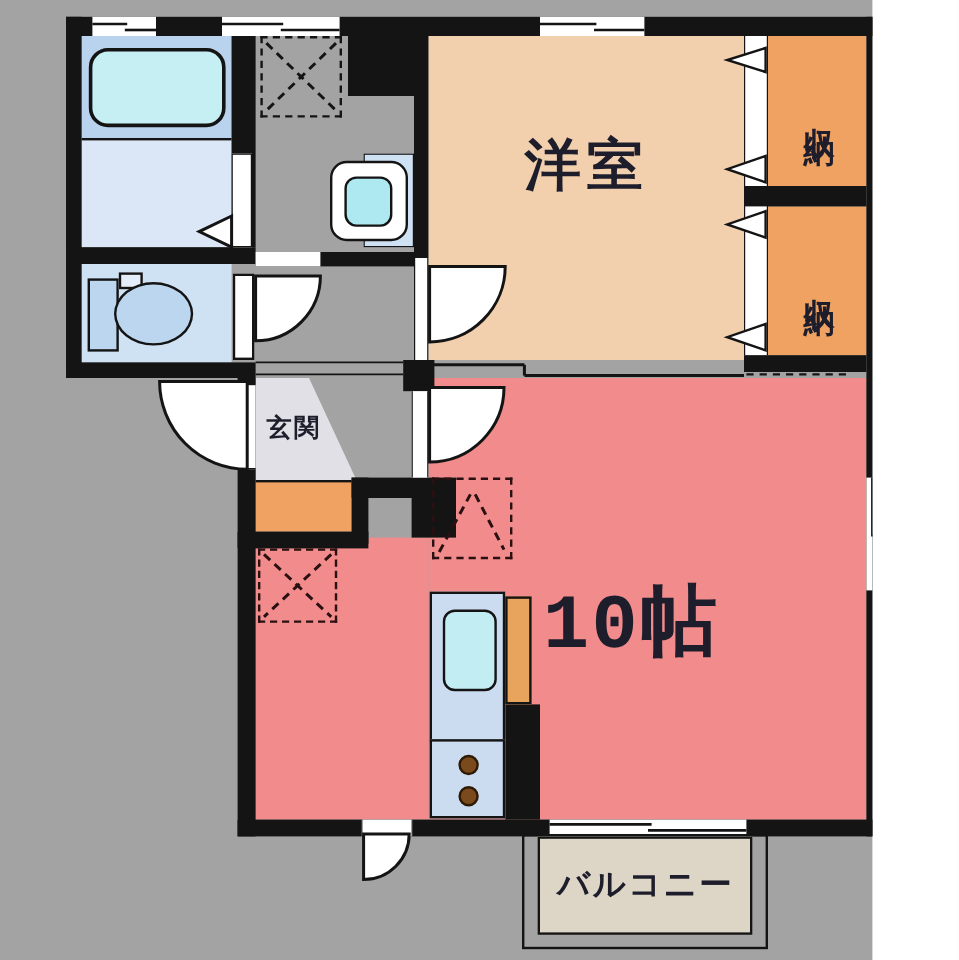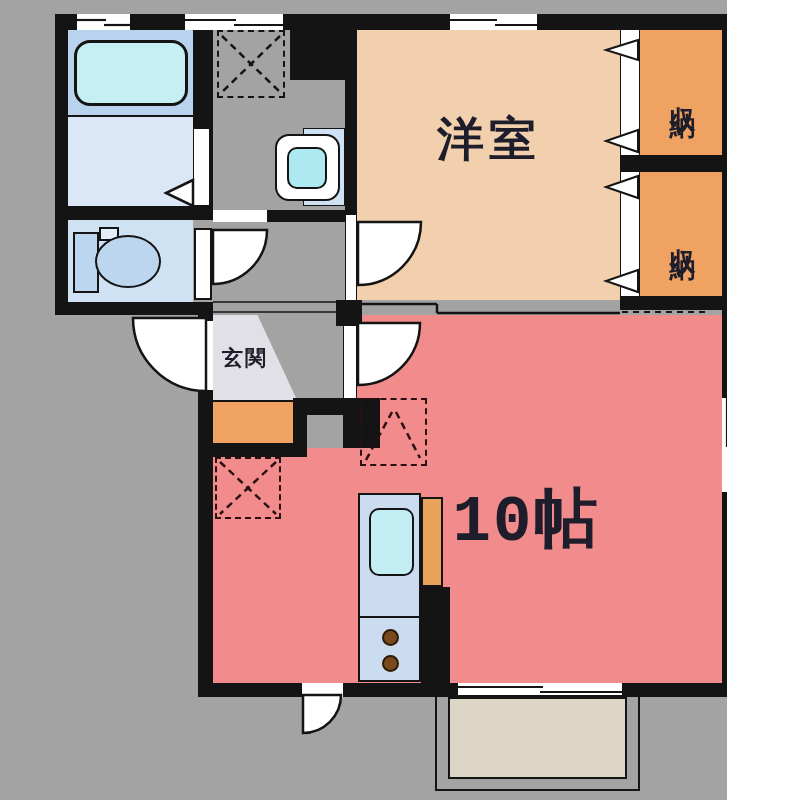--- a/index.html
+++ b/index.html
@@ -138,14 +138,15 @@
       <line x1="458" y1="687" x2="543" y2="687"></line>
         <line x1="540" y1="692" x2="622" y2="692"></line>
     </g>
   </svg>
 
   <div class="label" style="left:489px;top:142px;font-size:47px;letter-spacing:5px;">洋室</div>
   <div class="label vlabel" style="left:681px;top:92px;font-size:26px;">収納</div>
   <div class="label vlabel" style="left:681px;top:234px;font-size:26px;">収納</div>
   <div class="label" style="left:245px;top:359px;font-size:21px;letter-spacing:2px;">玄関</div>
   <div class="label" style="left:526px;top:523px;font-size:64px;letter-spacing:2px;">10帖</div>
+  <div class="label" style="left:538px;top:740px;font-size:27px;letter-spacing:2px;">バルコニー</div>
 
 </div>
 
 </body></html>

